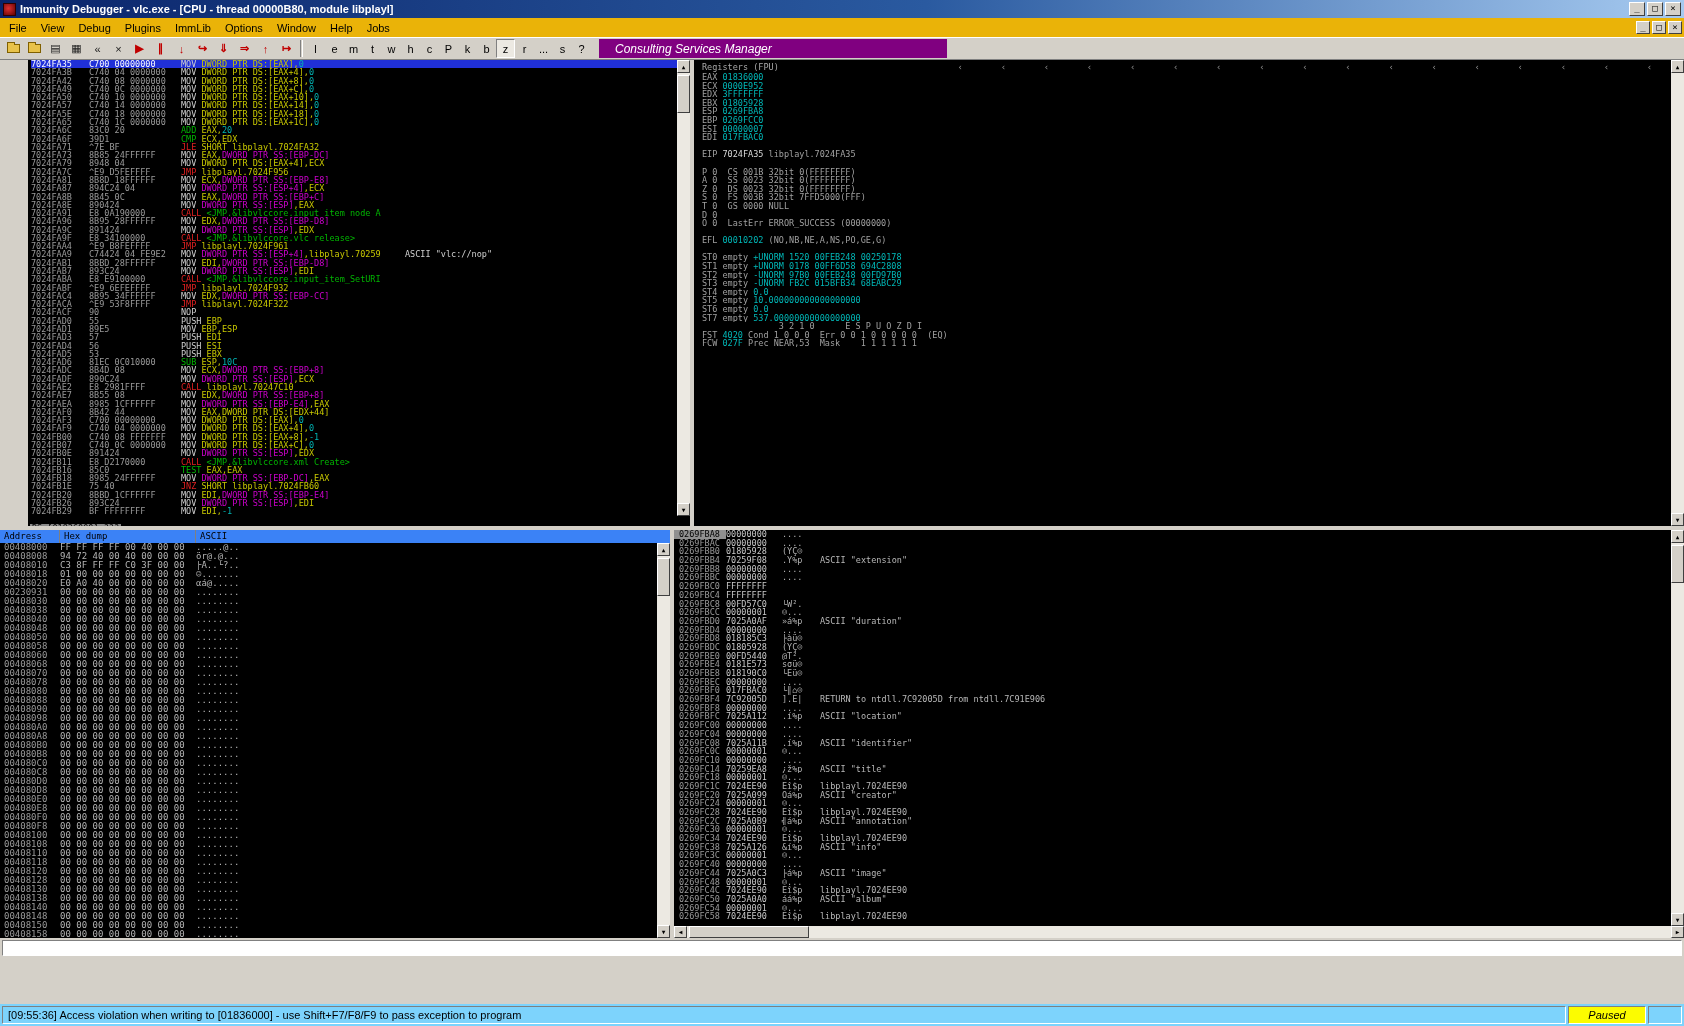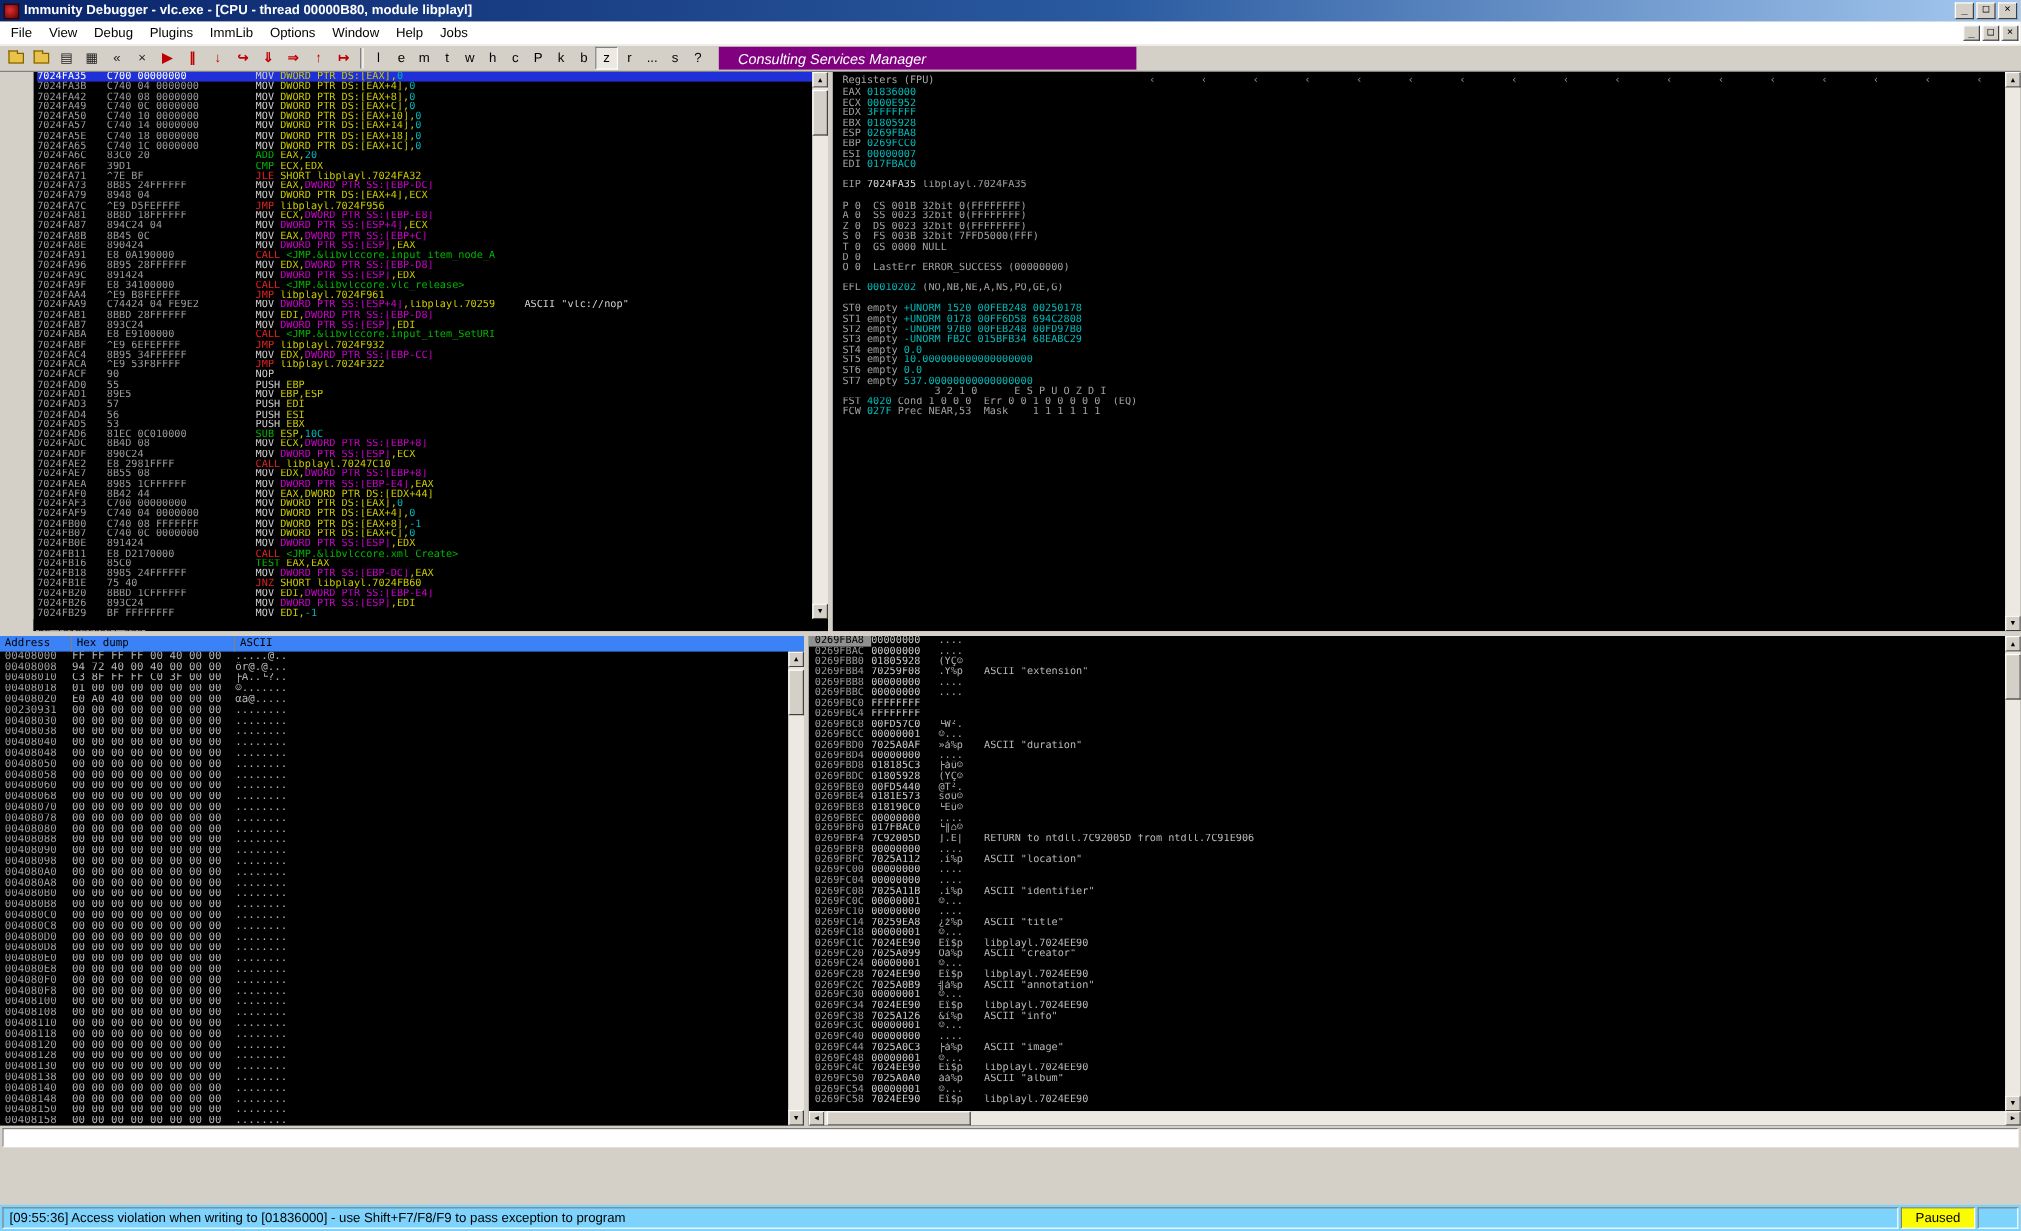--- a/index.html
+++ b/index.html
@@ -7,21 +7,21 @@
 .app{width:1684px;height:1026px;display:flex;flex-direction:column;}
 
 
 .titlebar{height:18px;background:linear-gradient(90deg,#0a246a 0%,#2a5aa0 55%,#a6caf0 100%);display:flex;align-items:center;padding:0 3px;gap:4px;flex:none;}
 .app-icon{width:13px;height:13px;background:radial-gradient(circle at 40% 40%,#e03030,#600000);border:1px solid #300000;flex:none;}
 .title-text{color:#fff;font-weight:bold;font-size:11px;white-space:nowrap;overflow:hidden;flex:1;}
 .win-btn{width:16px;height:14px;background:#d4d0c8;border:1px solid;border-color:#fff #404040 #404040 #fff;font-size:9px;line-height:11px;text-align:center;color:#000;flex:none;font-family:"DejaVu Sans Mono",monospace;}
 .btn-group{display:flex;gap:2px;flex:none;align-items:center;}
 
 
-.menubar{height:19px;background:#ffffff;display:flex;align-items:center;font-size:11px;padding:0 2px;flex:none;gap:24px;}
+.menubar{height:19px;background:#eab308;display:flex;align-items:center;font-size:11px;padding:0 2px;flex:none;gap:24px;}
 .menu-item{padding:2px 7px;color:#000;white-space:nowrap;}
 .menubar .btn-group{margin-left:auto;}
 .menubar .win-btn{width:14px;height:13px;}
 
 
 .toolbar{height:23px;background:#d4d0c8;display:flex;align-items:center;padding:0 3px;flex:none;border-top:1px solid #fff;border-bottom:1px solid #808080;}
 .tb-btn{width:21px;height:19px;display:flex;align-items:center;justify-content:center;font-size:11px;flex:none;}
 .tb-sep{width:3px;height:17px;border-left:1px solid #808080;border-right:1px solid #fff;margin:0 3px;flex:none;}
 .c-red{color:#c00000;font-weight:bold;}
 .c-dark{color:#202020;}
@@ -39,21 +39,21 @@
 .vsplit{width:4px;background:#d4d0c8;flex:none;}
 .pane{background:#000;font-family:"DejaVu Sans Mono",monospace;}
 
 
 .disasm-wrap{width:662px;flex:none;display:flex;flex-direction:column;background:#000;}
 .disasm-body{flex:1;display:flex;overflow:hidden;}
 .disasm-rows{flex:1;overflow:hidden;padding-left:3px;}
 .drow{height:8.29px;line-height:8.3px;font-size:8.5px;white-space:pre;display:flex;overflow:hidden;}
 .c-addr{width:58px;color:#9a9a9a;flex:none;overflow:hidden;}
 .c-bytes{width:92px;color:#9a9a9a;flex:none;overflow:hidden;}
-.c-insn{width:224px;flex:none;overflow:hidden;margin-left:32px;}
+.c-insn{width:224px;flex:none;overflow:hidden;}
 .c-cmt{color:#d0d0d0;overflow:hidden;}
 .drow.sel{background:#2030d8;}
 .drow.sel .c-addr,.drow.sel .c-bytes{color:#fff;}
 .mn-mov{color:#d0d0d0;} .mn-jmp{color:#e02020;} .mn-call{color:#e02020;} .mn-arith{color:#00b400;}
 .t-mem{color:#c8c800;} .t-ss{color:#cc00cc;} .t-sym{color:#00b400;} .t-tgt{color:#c8c800;}
 .t-reg{color:#c8c800;} .t-imm{color:#00b4b4;} .t-p{color:#c8c800;}
 .info-pane{height:10px;background:#000;padding-left:2px;flex:none;overflow:hidden;}
 .info-chip{display:inline-block;background:#8a8a8a;color:#000;font-size:8.5px;line-height:9px;padding:0 2px;white-space:pre;}
 
 
@@ -96,21 +96,21 @@
 .s-val{width:56px;color:#c8c8c8;flex:none;}
 .s-chars{width:38px;color:#b0b0b0;flex:none;}
 .s-cmt{color:#b8b8b8;}
 .srow.sel .s-addr{background:#909090;color:#000;}
 
 
 .cmdbar{height:16px;margin:2px 2px;background:#fff;border:1px solid;border-color:#808080 #fff #fff #808080;flex:none;font-size:11px;padding:0 3px;font-family:"DejaVu Sans Mono",monospace;}
 .gap{height:46px;background:#d4d0c8;flex:none;}
 .statusbar{height:22px;display:flex;gap:2px;padding:2px;background:#7dd3fc;flex:none;}
 .status-msg{flex:1;border:1px solid;border-color:#808080 #fff #fff #808080;font-size:11px;line-height:16px;padding:0 5px;color:#000;white-space:nowrap;overflow:hidden;}
-.status-paused{width:62px;border:1px solid;border-color:#808080 #fff #fff #808080;background:#fcfc00;font-size:11px;line-height:16px;text-align:center;color:#000;flex:none;}
+.status-paused{width:78px;border:1px solid;border-color:#808080 #fff #fff #808080;background:#fcfc00;font-size:11px;line-height:16px;text-align:center;color:#000;flex:none;font-style:italic;}
 .status-corner{width:34px;border:1px solid;border-color:#808080 #fff #fff #808080;flex:none;}
 </style>
 </head>
 <body>
 
 <div class="app">
 
   <div class="titlebar">
     <div class="app-icon"></div>
     <span class="title-text">Immunity Debugger - vlc.exe - [CPU - thread 00000B80, module libplayl]</span>

